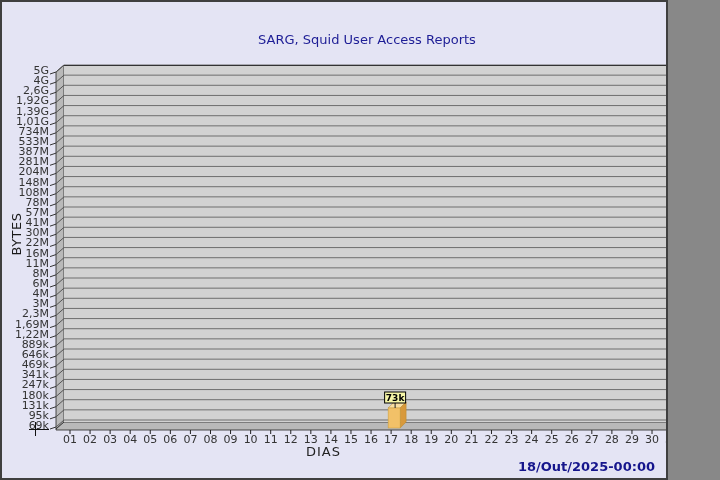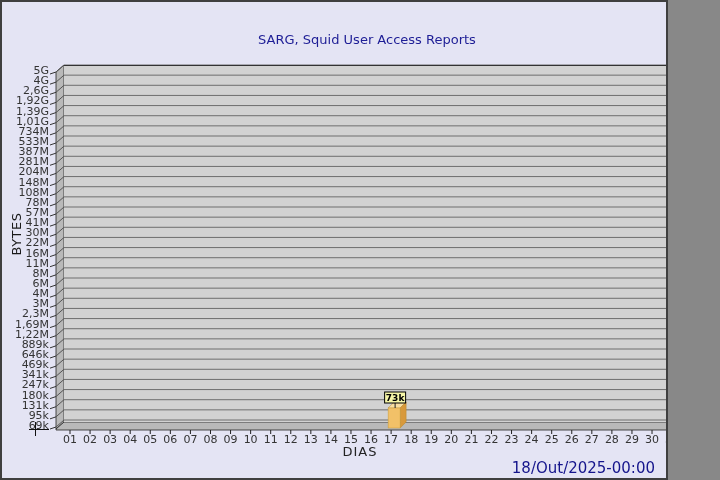--- a/index.html
+++ b/index.html
@@ -18,27 +18,27 @@
     color:#1e1e96;
     font-size:13px;line-height:13.5px;
     white-space:pre;
   }
   .ylabel{
     position:absolute;left:14px;top:232px;
     transform:translate(-50%,-50%) rotate(-90deg);
     font-size:13px;color:#1a1a1a;letter-spacing:0.5px;
   }
   .xlabel{
-    position:absolute;left:316px;top:442px;width:84px;
-    text-align:center;
+    position:absolute;left:304px;top:442px;width:84px;
+    text-align:left;
     font-size:13px;color:#222;letter-spacing:1px;
   }
   .footer{
     position:absolute;right:11px;top:457px;
-    font-size:15px;font-weight:normal;
+    font-size:13px;font-weight:bold;
     color:#15158c;
   }
   svg.chart{position:absolute;left:0;top:0;}
 </style>
 </head>
 <body>
 
 <div class="screen">
 
   <div class="title-block">

